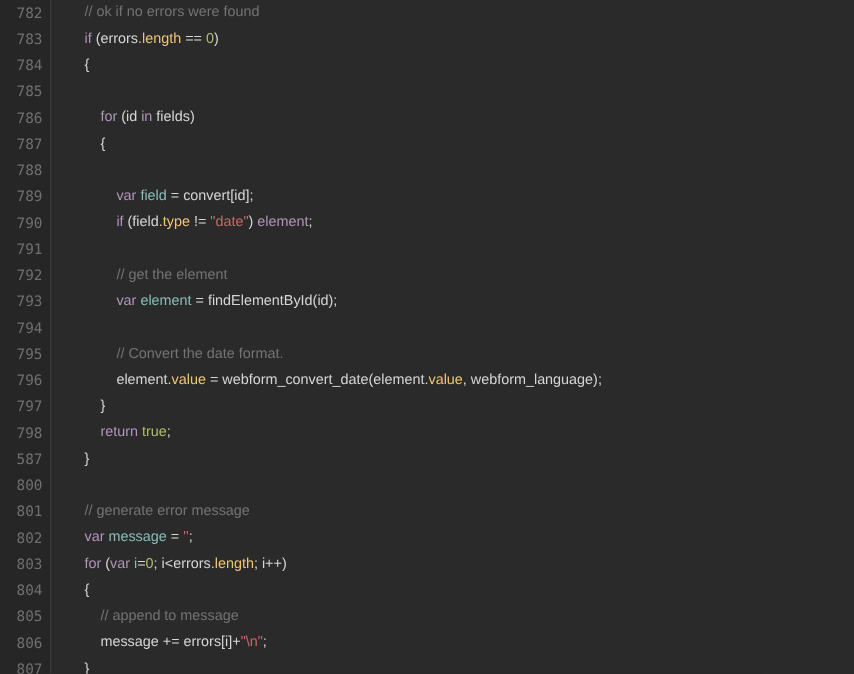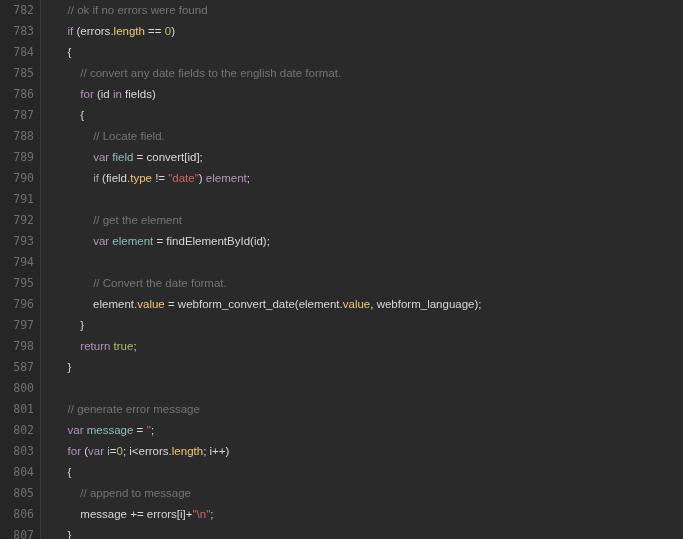--- a/index.html
+++ b/index.html
@@ -93,24 +93,24 @@
 <body>
 
 <div id="editor">
 
   <div id="gutter-bg"></div>
 
   <div id="lines">
       <div class="line"><span class="ln">782</span><span class="code"><span class="t-pln">        </span><span class="t-com">// ok if no errors were found</span></span></div>
       <div class="line"><span class="ln">783</span><span class="code"><span class="t-pln">        </span><span class="t-kw">if</span><span class="t-pln"> (errors</span><span class="t-prop">.length</span><span class="t-pln"> == </span><span class="t-num">0</span><span class="t-pln">)</span></span></div>
       <div class="line"><span class="ln">784</span><span class="code"><span class="t-pln">        {</span></span></div>
-      <div class="line"><span class="ln">785</span><span class="code"><span class="t-pln">            </span><span class="t-com">// convert any date fields to the english date format.</span></span></div>
+      <div class="line"><span class="ln">785</span></div>
       <div class="line"><span class="ln">786</span><span class="code"><span class="t-pln">            </span><span class="t-kw">for</span><span class="t-pln"> (id </span><span class="t-kw">in</span><span class="t-pln"> fields)</span></span></div>
       <div class="line"><span class="ln">787</span><span class="code"><span class="t-pln">            {</span></span></div>
-      <div class="line"><span class="ln">788</span><span class="code"><span class="t-pln">                </span><span class="t-com">// Locate field.</span></span></div>
+      <div class="line"><span class="ln">788</span></div>
       <div class="line"><span class="ln">789</span><span class="code"><span class="t-pln">                </span><span class="t-kw">var</span><span class="t-pln"> </span><span class="t-var">field</span><span class="t-pln"> = convert[id];</span></span></div>
       <div class="line"><span class="ln">790</span><span class="code"><span class="t-pln">                </span><span class="t-kw">if</span><span class="t-pln"> (field</span><span class="t-prop">.type</span><span class="t-pln"> != </span><span class="t-str">"date"</span><span class="t-pln">) </span><span class="t-kw">element</span><span class="t-pln">;</span></span></div>
       <div class="line"><span class="ln">791</span><span class="code"></span></div>
       <div class="line"><span class="ln">792</span><span class="code"><span class="t-pln">                </span><span class="t-com">// get the element</span></span></div>
       <div class="line"><span class="ln">793</span><span class="code"><span class="t-pln">                </span><span class="t-kw">var</span><span class="t-pln"> </span><span class="t-var">element</span><span class="t-pln"> = findElementById(id);</span></span></div>
       <div class="line"><span class="ln">794</span><span class="code"></span></div>
       <div class="line"><span class="ln">795</span><span class="code"><span class="t-pln">                </span><span class="t-com">// Convert the date format.</span></span></div>
       <div class="line"><span class="ln">796</span><span class="code"><span class="t-pln">                element</span><span class="t-prop">.value</span><span class="t-pln"> = webform_convert_date(element</span><span class="t-prop">.value</span><span class="t-pln">, webform_language);</span></span></div>
       <div class="line"><span class="ln">797</span><span class="code"><span class="t-pln">            }</span></span></div>
       <div class="line"><span class="ln">798</span><span class="code"><span class="t-pln">            </span><span class="t-kw">return</span><span class="t-pln"> </span><span class="t-const">true</span><span class="t-pln">;</span></span></div>

